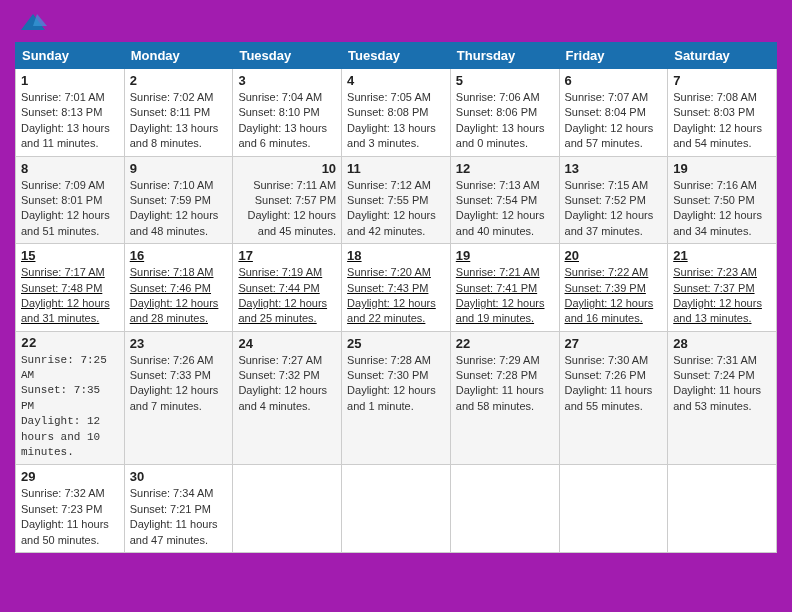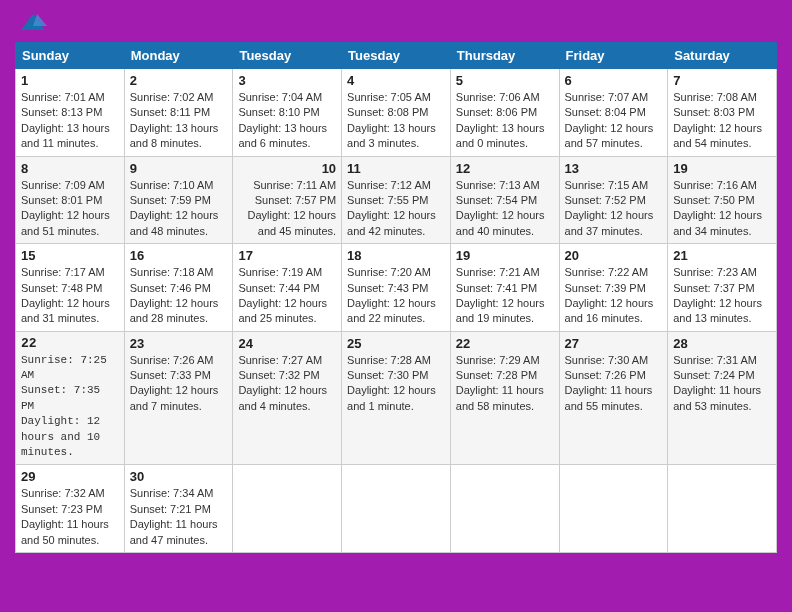--- a/index.html
+++ b/index.html
@@ -170,21 +170,21 @@
           </td>
           <td style="background: rgb(245, 245, 245);">
             <span class="day-number">13</span>
             <div class="day-info">Sunrise: 7:15 AM<br>Sunset: 7:52 PM<br>Daylight: 12 hours and 37 minutes.</div>
           </td>
           <td style="background: rgb(245, 245, 245);">
             <span class="day-number">19</span>
             <div class="day-info">Sunrise: 7:16 AM<br>Sunset: 7:50 PM<br>Daylight: 12 hours and 34 minutes.</div>
           </td>
         </tr>
-        <tr style="background: rgb(255, 255, 255);">
+        <tr style="background: rgb(255, 255, 255); text-decoration: underline;">
           <td>
             <span class="day-number">15</span>
             <div class="day-info">Sunrise: 7:17 AM<br>Sunset: 7:48 PM<br>Daylight: 12 hours and 31 minutes.</div>
           </td>
           <td>
             <span class="day-number">16</span>
             <div class="day-info">Sunrise: 7:18 AM<br>Sunset: 7:46 PM<br>Daylight: 12 hours and 28 minutes.</div>
           </td>
           <td>
             <span class="day-number">17</span>

